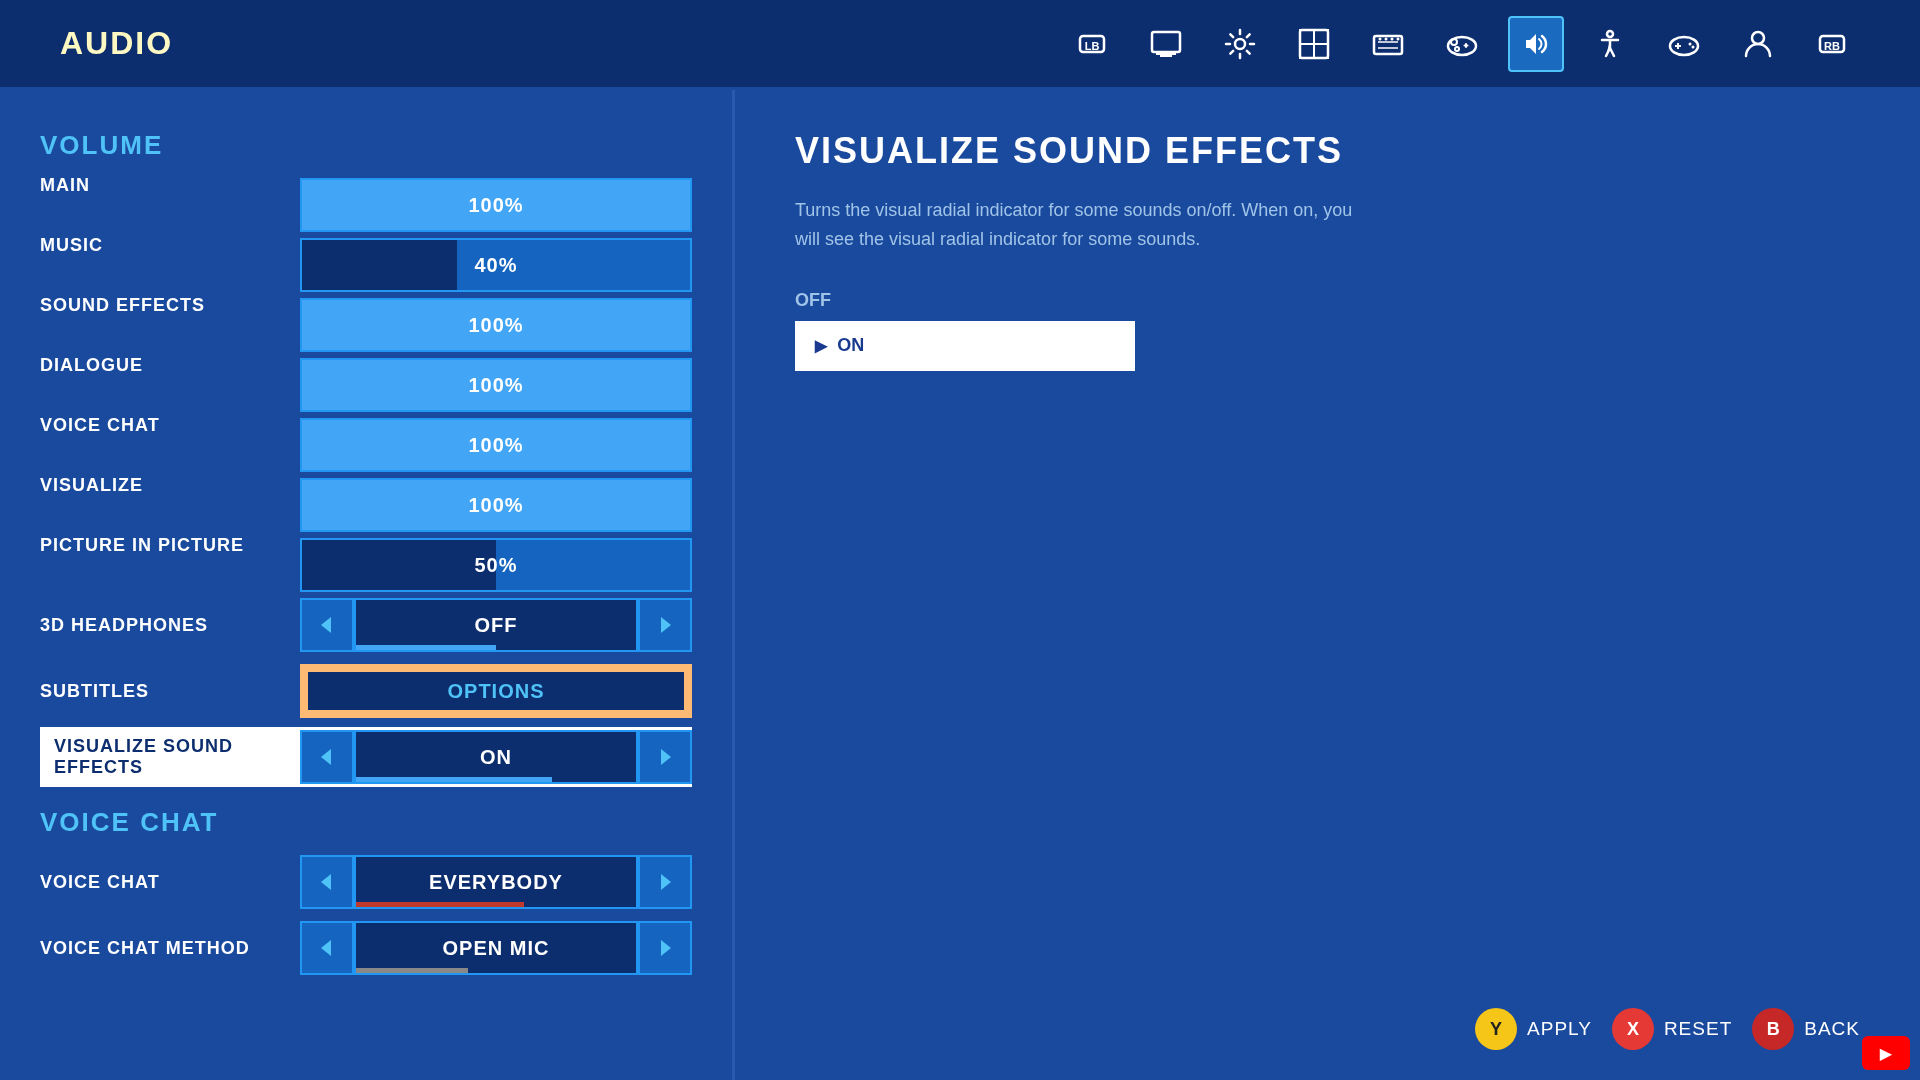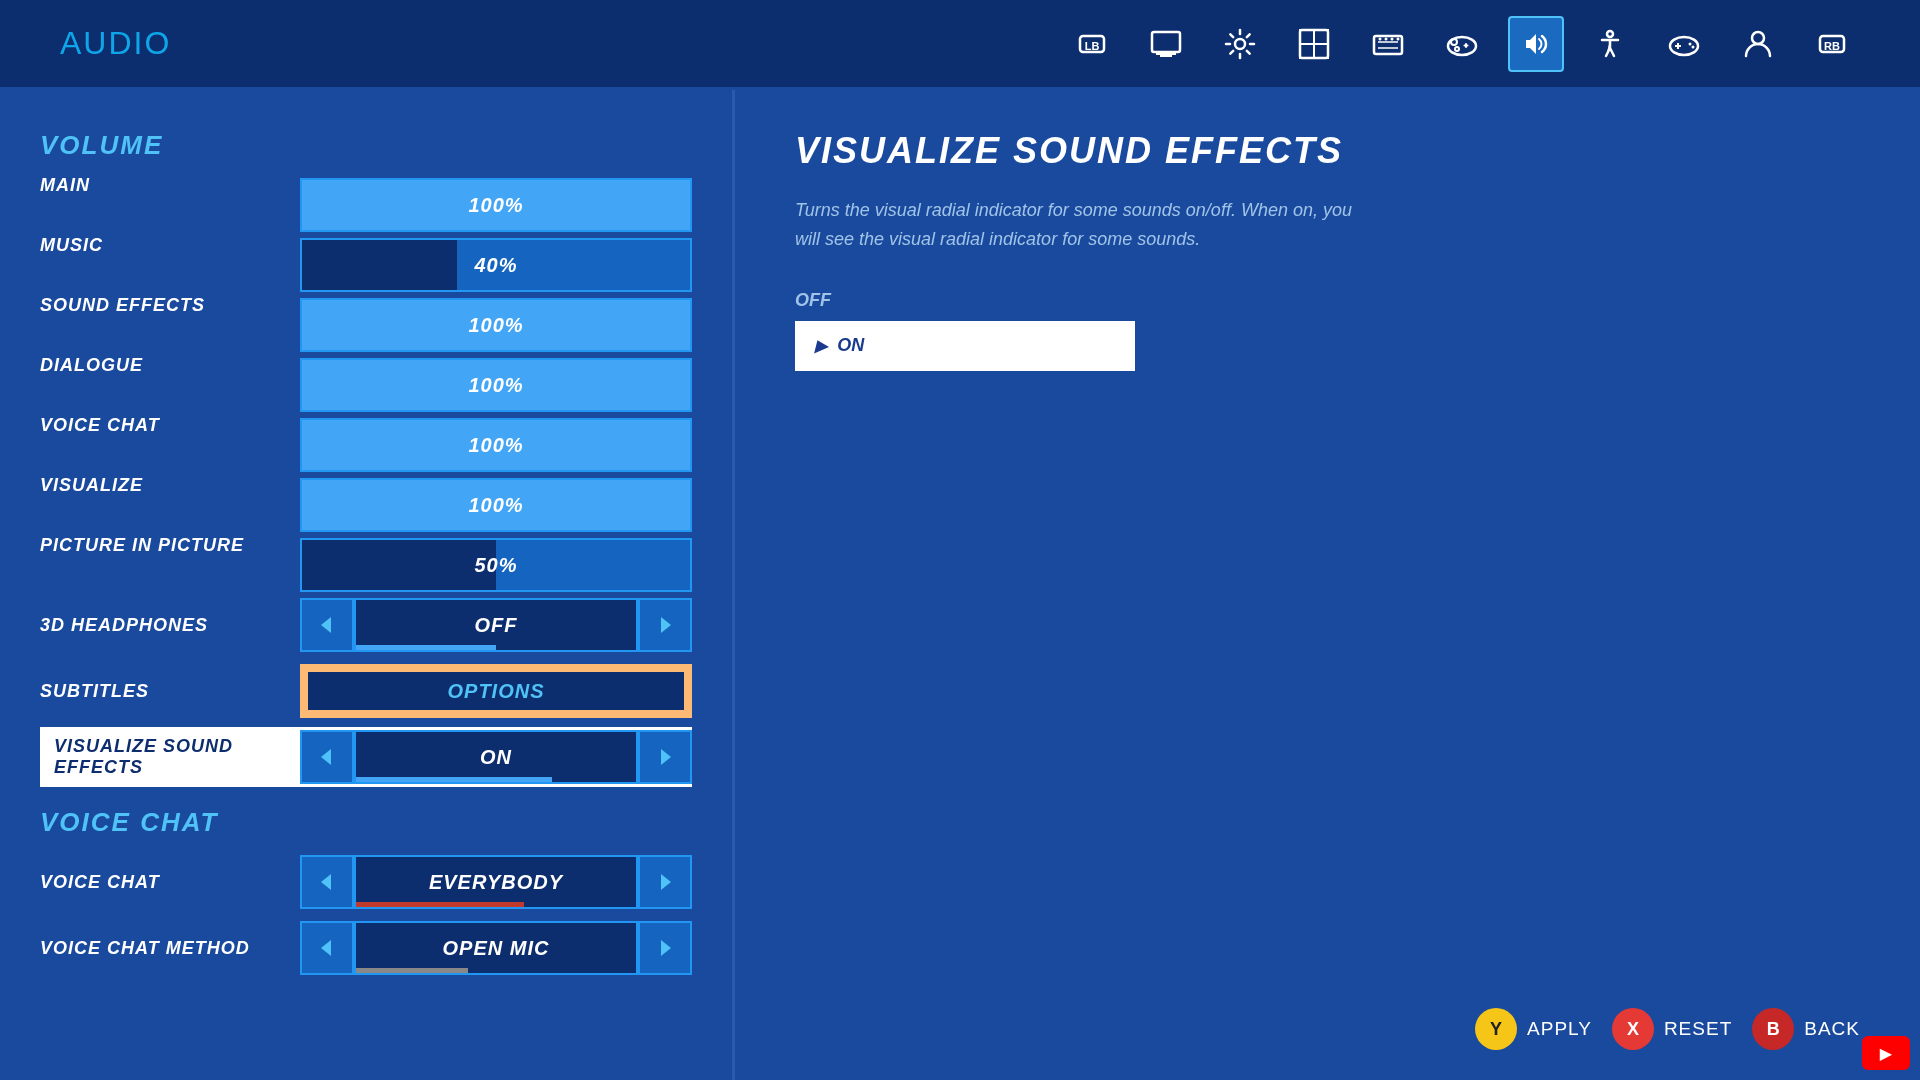--- a/index.html
+++ b/index.html
@@ -21,23 +21,23 @@
       right: 0;
       height: 90px;
       background: #0d2e6e;
       display: flex;
       align-items: center;
       padding: 0 60px;
       border-bottom: 3px solid #1a4a9e;
     }
 
     .page-title {
-      color: #0ea5e9;
+      color: #fef9c3;
       font-size: 32px;
-      font-weight: 400;
+      font-weight: 700;
       letter-spacing: 2px;
       margin-right: auto;
     }
 
     .nav-icons {
       display: flex;
       align-items: center;
       gap: 18px;
     }
 
@@ -65,21 +65,20 @@
     }
 
     
     .main-content {
       position: absolute;
       top: 90px;
       left: 0;
       right: 0;
       bottom: 0;
       display: flex;
-      font-style: italic;
     }
 
     
     .left-panel {
       width: 735px;
       background: #1a4a9e;
       padding: 20px 40px;
       overflow-y: auto;
       border-right: 3px solid #2a5ab0;
     }

